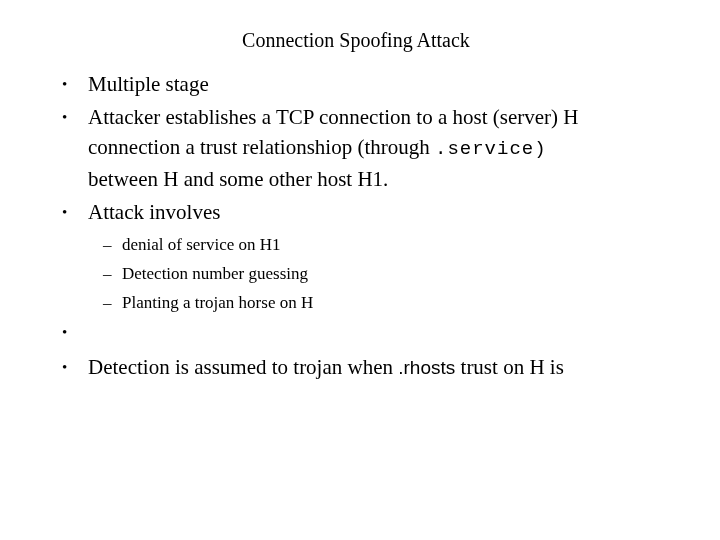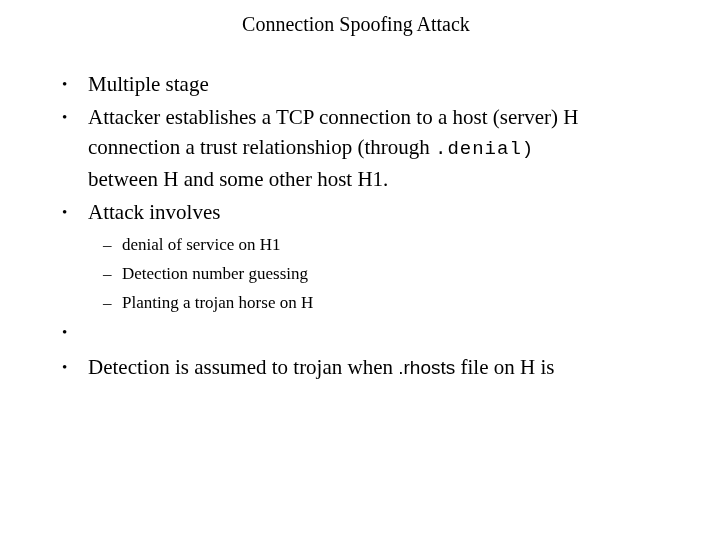--- a/index.html
+++ b/index.html
@@ -10,21 +10,21 @@
     color: #000000;
     overflow: hidden;
   }
   .slide {
     position: relative;
     width: 720px; height: 540px;
     background: #ffffff;
   }
   .slide-title {
     position: absolute;
-    top: 12px; left: 0;
+    top: 28px; left: 0;
     width: 712px;
     text-align: center;
     font-size: 20px;
     line-height: 24px;
     color: #000000;
   }
   .content {
     position: absolute;
     top: 69px; left: 0;
     width: 700px;
@@ -75,21 +75,21 @@
 
   <div class="content">
 
     <div class="li l1">
       <span class="marker">•</span>
       <span class="txt"><span>Multiple stage</span></span>
     </div>
 
     <div class="li l1">
       <span class="marker">•</span>
-      <span class="txt"><span>Attacker establishes a TCP connection to a host (server) H</span><br><span>connection a trust relationshiop (through </span><span class="mono">.denial)</span><br><span>between H and some other host H1.</span></span>
+      <span class="txt"><span>Attacker establishes a TCP connection to a host (server) H</span><br><span>connection a trust relationshiop (through </span><span class="mono">.service)</span><br><span>between H and some other host H1.</span></span>
     </div>
 
     <div class="li l1">
       <span class="marker">•</span>
       <span class="txt"><span>Attack involves</span></span>
     </div>
 
     <div>
       <div class="li l2">
         <span class="marker">–</span>
@@ -104,17 +104,17 @@
         <span class="txt">Planting a trojan horse on H</span>
       </div>
     </div>
 
     <div class="li l1 mb5">
       <span class="marker">•</span>
     </div>
 
     <div class="li l1">
       <span class="marker">•</span>
-      <span class="txt"><span>Detection is assumed to trojan when </span><span class="sans">.rhosts</span><span> file on H is</span><br></span>
+      <span class="txt"><span>Detection is assumed to trojan when </span><span class="sans">.rhosts</span><span> trust on H is</span><br></span>
     </div>
 
   </div>
 </div>
 
 </body></html>

